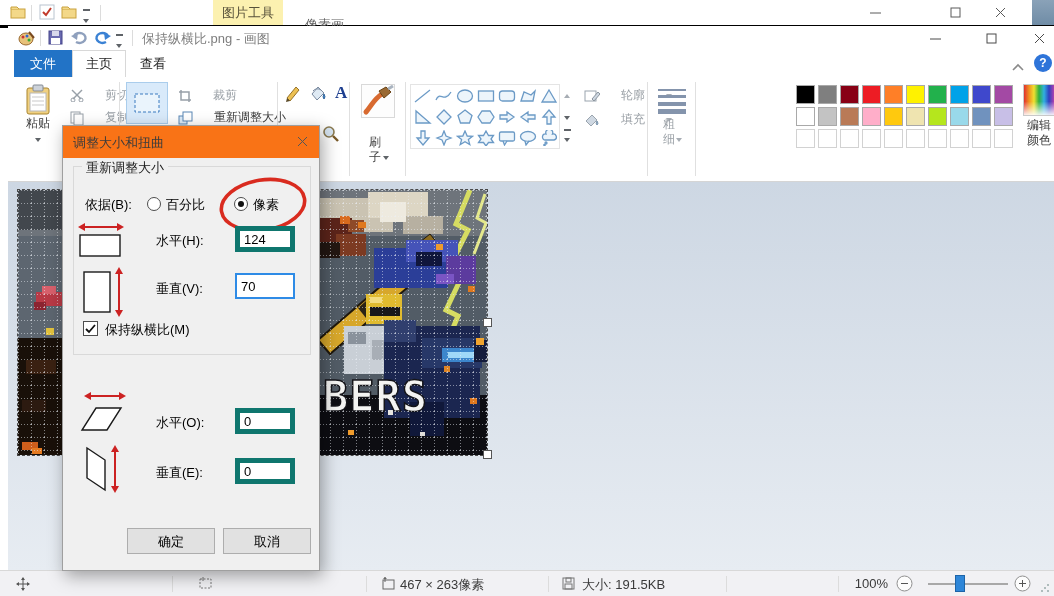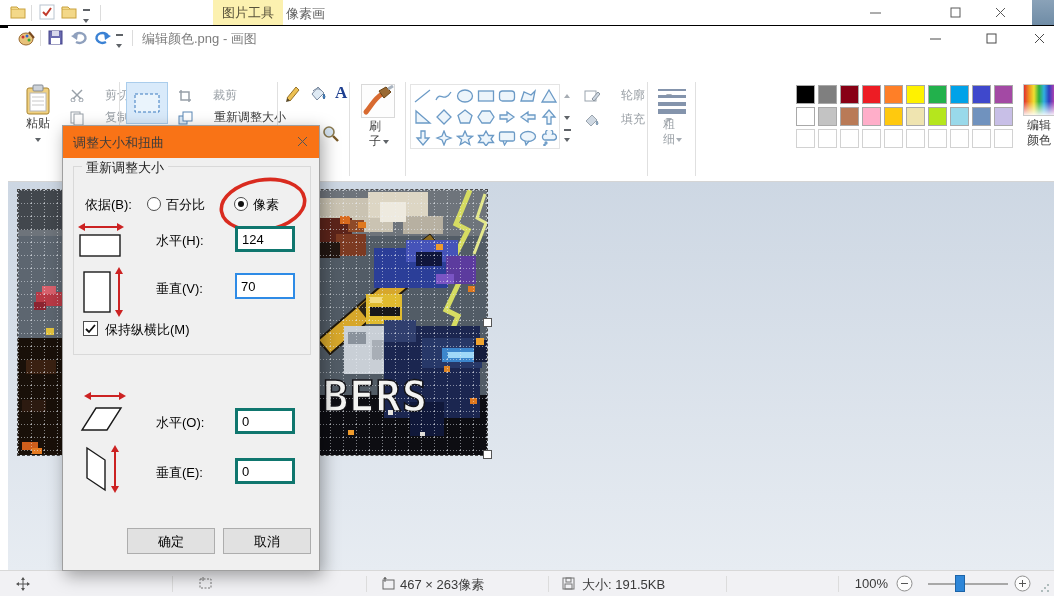--- a/index.html
+++ b/index.html
@@ -20,21 +20,21 @@
   .glabel{position:absolute;top:163px;font-size:12px;color:#7f7f7f}
   .swatch{position:absolute;width:19px;height:19px;border:1px solid #a9a9a9;box-sizing:border-box}
   .swatch.empty{border:1px solid #d2d2d2;background:#fff}
   .shapecell{position:absolute;width:20px;height:20px;display:flex;align-items:center;justify-content:center}
   
   #dialog{position:absolute;left:62px;top:125px;width:258px;height:446px;background:#f0f0f0;
           border:1px solid #9f9f9f;box-shadow:3px 5px 16px rgba(0,0,0,.35);z-index:50;box-sizing:border-box}
   .groupbox{position:absolute;border:1px solid #d9d9d9;background:transparent}
   .legend{position:absolute;top:-8px;left:8px;background:#f0f0f0;padding:0 4px;font-size:13px;color:#1a1a1a}
   .dlg-label{position:absolute;font-size:13px;color:#000;white-space:nowrap}
-  .dlg-input{position:absolute;width:60px;height:26px;border:3px solid #0f766e;background:#fff;
+  .dlg-input{position:absolute;width:60px;height:26px;border:5px solid #0f766e;background:#fff;
              font-size:13px;padding:0 4px;box-sizing:border-box;font-family:inherit;color:#000}
   .dlg-input.focused{border:2px solid #2e8be6}
   .radio{position:absolute;width:14px;height:14px;border:1px solid #4d4d4d;border-radius:50%;
          background:#fff;box-sizing:border-box}
   .radio.sel::after{content:"";position:absolute;left:3px;top:3px;width:6px;height:6px;border-radius:50%;background:#111}
   .cb{position:absolute;width:15px;height:15px;border:1px solid #4d4d4d;background:#fff;box-sizing:border-box}
   .wbtn{position:absolute;width:88px;height:26px;background:#e1e1e1;border:1px solid #adadad;
         font-size:13px;color:#000;text-align:center;line-height:24px;font-family:inherit}
   .handle{position:absolute;width:7px;height:7px;background:#fff;border:1px solid #555;z-index:5}
 </style>
@@ -63,21 +63,21 @@
           <path d="M1,4 L1,2 L7,2 L9,4" fill="#f3d889" stroke="#c9a23e"></path>
         </svg>
     </div>
     <div class="abs" style="left:83px;top:9px">
       <div style="width:7px;height:1.5px;background:#5f6368;margin-bottom:2px"></div><span class="caret"></span>
     </div>
     <div class="abs tsep" style="left:100px;top:5px"></div>
     <div class="abs" style="left:213px;top:0;width:70px;height:25px;background:#fcf1b0;display:flex;align-items:center;justify-content:center">
       <span style="font-size:13px;color:#57513a">图片工具</span>
     </div>
-    <div class="abs" style="left:286px;top:1px;width:58px;height:25px;display:flex;align-items:center;justify-content:flex-start">
+    <div class="abs" style="left:286px;top:12px;width:58px;height:25px;display:flex;align-items:center;justify-content:flex-end">
       <span style="font-size:13px;color:#5f5f5f">像素画</span>
     </div>
     <div class="abs winctl" style="left:860px;top:0">
       <svg width="11" height="11">
           <line x1="0" y1="6" x2="11" y2="6" stroke="#5a5a5a"></line>
         </svg>
     </div>
     <div class="abs winctl" style="left:940px;top:0">
       <svg width="11" height="11">
           <rect x="1" y="1" width="9" height="9" fill="none" stroke="#5a5a5a"></rect>
@@ -119,39 +119,58 @@
     <div class="abs" style="left:86px;top:4px">
       <svg width="18" height="15">
           <path d="M14,6 A6,5 0 1 0 12,12" fill="none" stroke="#3b82d4" stroke-width="2.4"></path>
           <polygon points="17,6 10,3 11,10" fill="#3b82d4"></polygon>
         </svg>
     </div>
     <div class="abs" style="left:108px;top:8px">
       <div style="width:7px;height:1.5px;background:#5f6368;margin-bottom:2px"></div><span class="caret"></span>
     </div>
     <div class="abs tsep" style="left:124px;top:4px"></div>
-    <div class="abs" style="left:134px;top:4px;font-size:13px;color:#7d7d7d">编辑颜色.png - 画图</div>
+    <div class="abs" style="left:134px;top:4px;font-size:13px;color:#7d7d7d">保持纵横比.png - 画图</div>
     <div class="abs winctl" style="left:912px;top:0">
       <svg width="11" height="11">
           <line x1="0" y1="6" x2="11" y2="6" stroke="#4a4a4a"></line>
         </svg>
     </div>
     <div class="abs winctl" style="left:968px;top:0">
       <svg width="11" height="11">
           <rect x="1" y="1" width="9" height="9" fill="none" stroke="#4a4a4a"></rect>
         </svg>
     </div>
     <div class="abs winctl" style="left:1016px;top:0">
       <svg width="11" height="11">
           <line x1="1" y1="1" x2="10" y2="10" stroke="#4a4a4a"></line>
           <line x1="10" y1="1" x2="1" y2="10" stroke="#4a4a4a"></line>
         </svg>
     </div>
   </div>
 
+  <div class="abs" style="left:8px;top:50px;width:1046px;height:27px;background:#fff">
+    <div class="abs" style="left:6px;top:0;width:58px;height:27px;background:#2273c6;color:#fff;display:flex;align-items:center;justify-content:center;font-size:13px">
+      <span>文件</span>
+    </div>
+    <div class="abs" style="left:64px;top:0;width:54px;height:27px;background:#fff;border:1px solid #d8d8d8;border-bottom:none;box-sizing:border-box;display:flex;align-items:center;justify-content:center;font-size:13px;color:#262626">
+      <span>主页</span>
+    </div>
+    <div class="abs" style="left:118px;top:0;width:54px;height:27px;display:flex;align-items:center;justify-content:center;font-size:13px;color:#262626">
+      <span>查看</span>
+    </div>
+    <div class="abs" style="left:1004px;top:9px">
+      <svg width="12" height="8">
+          <polyline points="1,7 6,2 11,7" fill="none" stroke="#8a8a8a" stroke-width="1.6"></polyline>
+        </svg>
+    </div>
+    <div class="abs" style="left:1026px;top:4px;width:18px;height:18px;border-radius:50%;background:#2e74d9;color:#fff;font-size:12px;font-weight:bold;display:flex;align-items:center;justify-content:center">
+      <span>?</span>
+    </div>
+  </div>
 
   <div class="abs" style="left:8px;top:77px;width:1046px;height:105px;background:#fff;border-bottom:1px solid #d5d5d5;box-sizing:border-box">
 
     <div class="abs" style="left:8px;top:5px;width:44px;height:84px;text-align:center">
       <svg class="icon" style="margin:2px auto 0" width="28" height="32">
           <rect x="3" y="4" width="22" height="26" rx="2" fill="#f0d080" stroke="#a8842f"></rect>
           <rect x="9" y="1" width="10" height="6" rx="1" fill="#cdd2d9" stroke="#848b95"></rect>
           <rect x="6" y="9" width="16" height="18" fill="#fff" stroke="#b7b7b7"></rect>
           <line x1="8" y1="13" x2="20" y2="13" stroke="#c9c9c9"></line>
           <line x1="8" y1="17" x2="20" y2="17" stroke="#c9c9c9"></line>
@@ -227,21 +246,21 @@
         </svg>
     </div>
     <div class="abs sep" style="left:341px;top:5px;height:94px"></div>
 
     <div class="abs" style="left:348px;top:5px;width:44px;height:84px;text-align:center">
       <svg class="icon" style="margin:2px auto 0;border:1px solid #d9d9d9;background:#fdfdfd" width="32" height="32">
           <path d="M4,27 C10,20 12,14 20,9" fill="none" stroke="#d86a30" stroke-width="5" stroke-linecap="round"></path>
           <polygon points="17,6 24,2 29,7 22,13" fill="#9a6a34" stroke="#6a4316"></polygon>
           <line x1="26" y1="4" x2="31" y2="1" stroke="#aab4c0" stroke-width="3"></line>
         </svg>
-      <div class="vstack" style="width:16px;margin:1px auto 0;display:inline-block">刷子</div><span class="caret"></span>
+      <div class="vstack" style="width:16px;margin:17px auto 0;display:inline-block">刷子</div><span class="caret"></span>
     </div>
     <div class="abs sep" style="left:397px;top:5px;height:94px"></div>
 
     <div class="abs" style="left:402px;top:7px;width:150px;height:65px;border:1px solid #e4e4e4;box-sizing:border-box">
         <div class="shapecell" style="left: 2px; top: 1px;">
           <svg width="18" height="16" style="fill:rgba(214,232,246,.45);stroke:#6b9ac6;stroke-width:1.3">
             <line x1="1" y1="14" x2="16" y2="2"></line>
           </svg>
         </div>
         <div class="shapecell" style="left: 23px; top: 1px;">

